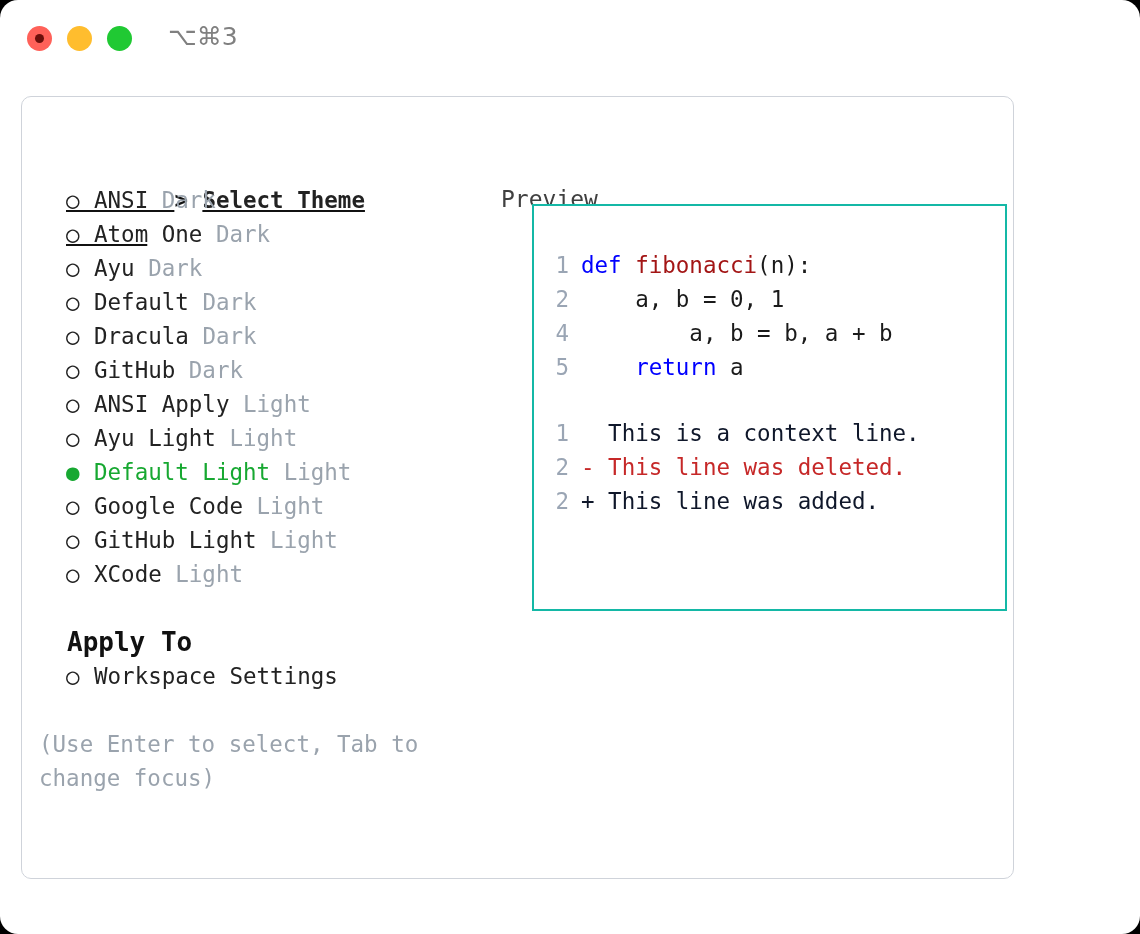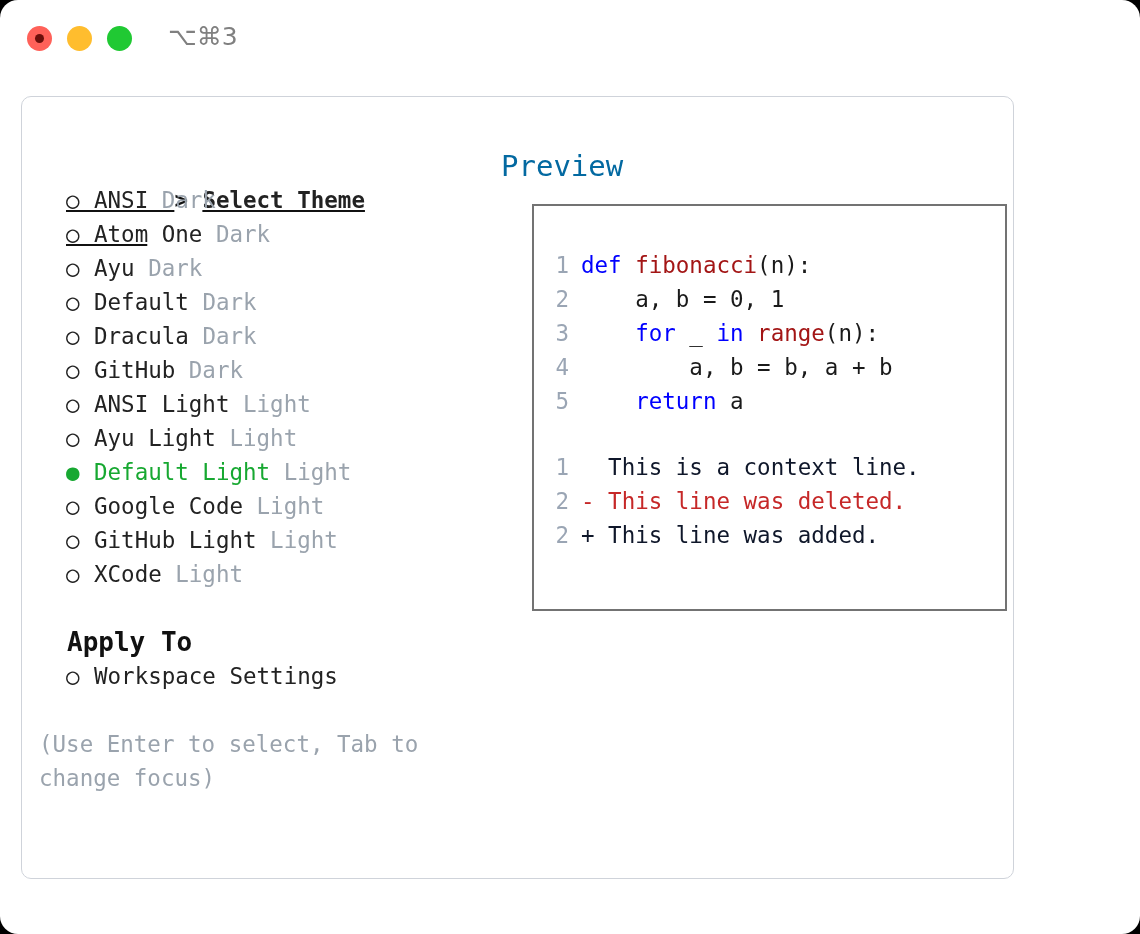--- a/index.html
+++ b/index.html
@@ -137,34 +137,35 @@
 
   
   #right-col {
     position: absolute;
     left: 479px;
     top: 52px;
     width: 500px;
   }
 
   #preview-label {
-    font-size: 29px;
-    line-height: 34px;
-    color: #0369a1;
+    font-size: 23px;
+    line-height: 34px;
+    color: #404040;
     font-weight: normal;
     white-space: pre;
+    margin-top: 33px;
   }
 
   #preview-box {
     position: absolute;
     left: 31px;
     top: 55px;
     width: 475px;
     height: 407px;
-    border: 2px solid #737373;
+    border: 2px solid #14b8a6;
     box-sizing: border-box;
     background: #ffffff;
   }
 
   #code-area {
     position: absolute;
     left: 11px;
     top: 42px;
     width: 460px;
   }
@@ -211,21 +212,21 @@
         <span class="marker">&gt;</span><span class="name">Select Theme</span>
       </div>
 
       <div id="theme-rows">
           <div class="row"><span class="marker">○</span><span class="name">ANSI</span><span> </span><span class="kind">Dark</span></div>
           <div class="row"><span class="marker">○</span><span class="name">Atom One</span><span> </span><span class="kind">Dark</span></div>
           <div class="row"><span class="marker">○</span><span class="name">Ayu</span><span> </span><span class="kind">Dark</span></div>
           <div class="row"><span class="marker">○</span><span class="name">Default</span><span> </span><span class="kind">Dark</span></div>
           <div class="row"><span class="marker">○</span><span class="name">Dracula</span><span> </span><span class="kind">Dark</span></div>
           <div class="row"><span class="marker">○</span><span class="name">GitHub</span><span> </span><span class="kind">Dark</span></div>
-          <div class="row"><span class="marker">○</span><span class="name">ANSI Light</span><span> </span><span class="kind">Light</span></div>
+          <div class="row"><span class="marker">○</span><span class="name">ANSI Apply</span><span> </span><span class="kind">Light</span></div>
           <div class="row"><span class="marker">○</span><span class="name">Ayu Light</span><span> </span><span class="kind">Light</span></div>
           <div class="row selected"><span class="marker">●</span><span class="name">Default Light</span><span> </span><span class="kind">Light</span></div>
           <div class="row"><span class="marker">○</span><span class="name">Google Code</span><span> </span><span class="kind">Light</span></div>
           <div class="row"><span class="marker">○</span><span class="name">GitHub Light</span><span> </span><span class="kind">Light</span></div>
           <div class="row"><span class="marker">○</span><span class="name">XCode</span><span> </span><span class="kind">Light</span></div>
         </div>
 
       <div class="spacer-row"></div>
 
       <div class="group-title">Apply To</div>
@@ -239,21 +240,20 @@
     </div>
 
     <div id="right-col">
       <div id="preview-label">Preview</div>
 
       <div id="preview-box">
         <div id="code-area">
           <div id="code-rows">
               <div class="code-line"><span class="lno">1</span><span class="kw">def </span><span class="fn">fibonacci</span><span class="pl">(n):</span></div>
               <div class="code-line"><span class="lno">2</span><span class="pl">    a, b = 0, 1</span></div>
-              <div class="code-line"><span class="lno">3</span><span class="pl">    </span><span class="kw">for</span><span class="pl"> _ </span><span class="kw">in</span><span class="pl"> </span><span class="fn">range</span><span class="pl">(n):</span></div>
               <div class="code-line"><span class="lno">4</span><span class="pl">        a, b = b, a + b</span></div>
               <div class="code-line"><span class="lno">5</span><span class="pl">    </span><span class="kw">return</span><span class="pl"> a</span></div>
             </div>
           <div class="gap-line"></div>
           <div id="diff-rows">
               <div class="code-line"><span class="lno">1</span><span class="ctx">  This is a context line.</span></div>
               <div class="code-line"><span class="lno">2</span><span class="del">- This line was deleted.</span></div>
               <div class="code-line"><span class="lno">2</span><span class="add">+ This line was added.</span></div>
             </div>
         </div>

